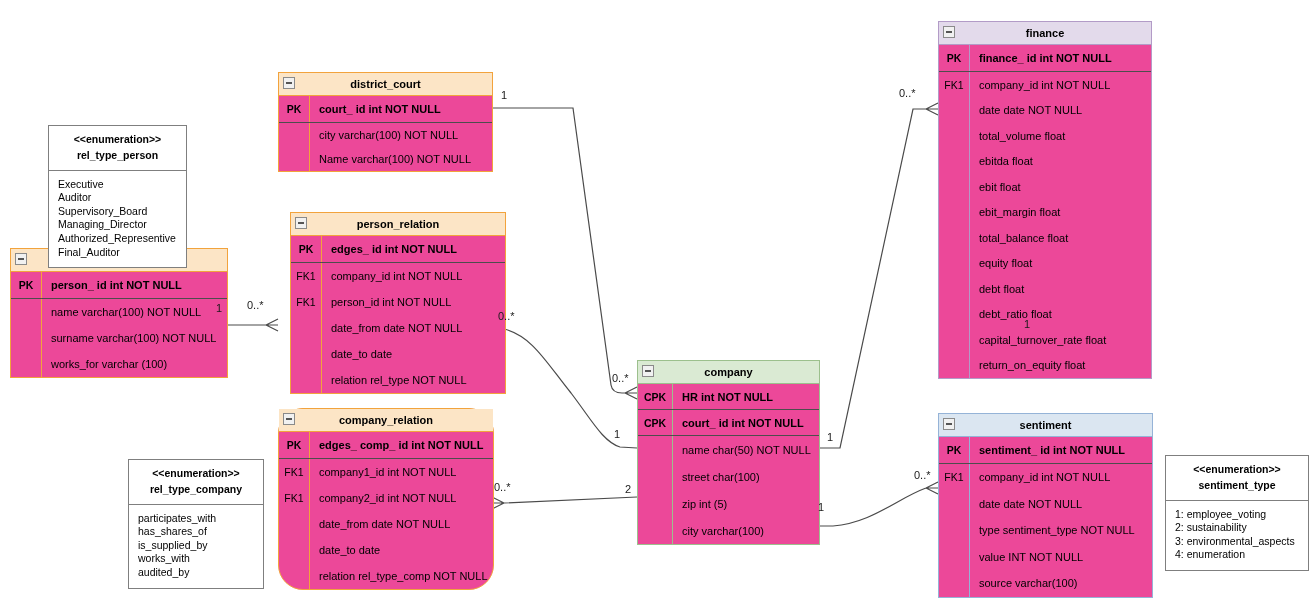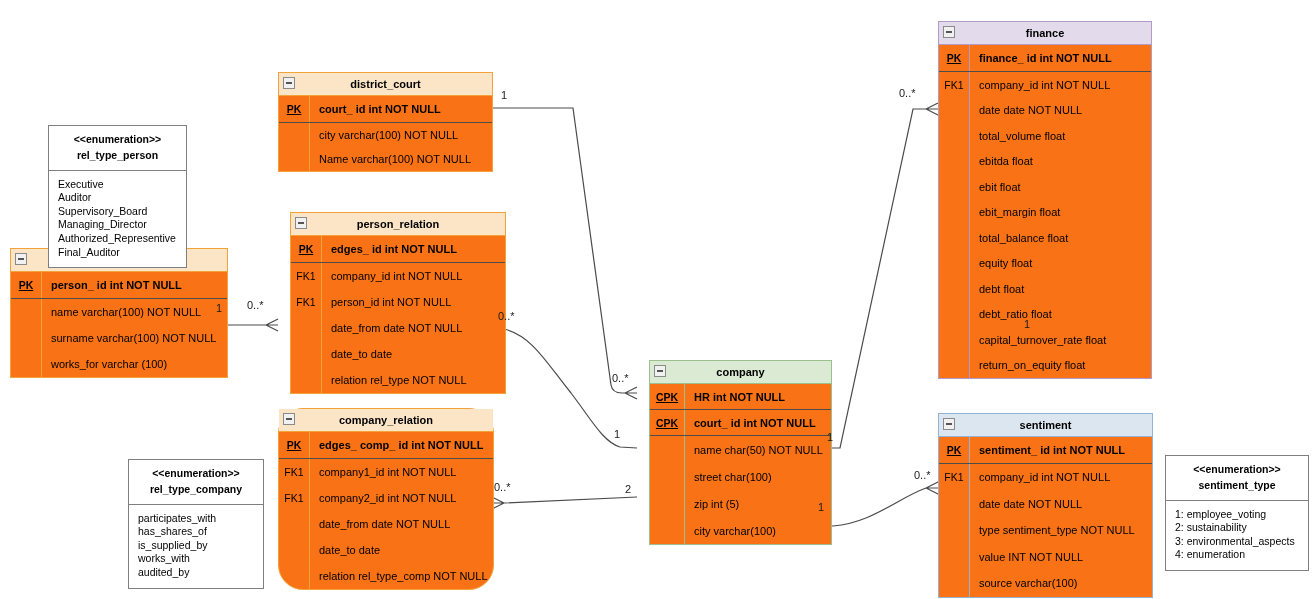--- a/index.html
+++ b/index.html
@@ -3,38 +3,38 @@
 <meta charset="utf-8">
 <style>
   html,body{margin:0;padding:0;}
   body{
     width:1314px;height:599px;position:relative;background:#ffffff;
     font-family:"Liberation Sans",sans-serif;color:#000;overflow:hidden;
   }
   svg.wires{position:absolute;left:0;top:0;z-index:0;}
 
   
-  .table{position:absolute;z-index:1;background:#f97316;border:1.3px solid #999;font-size:11px;}
+  .table{position:absolute;z-index:1;background:#ec4899;border:1.3px solid #999;font-size:11px;}
   .t-header{height:22px;display:flex;align-items:center;justify-content:center;
             font-weight:bold;border-bottom:1px solid;position:relative;}
   .collapse{position:absolute;left:4px;top:4px;width:12px;height:12px;background:#f1f1f1;
             border:1px solid #8a8a8a;display:flex;align-items:center;justify-content:center;box-sizing:border-box;}
   .minus{width:6px;height:2px;background:#555;}
   .t-row{display:flex;align-items:center;}
   .gutter{flex:0 0 30px;align-self:stretch;display:flex;align-items:center;justify-content:center;
           border-right:1px solid;font-size:10.5px;}
   .cell{padding-left:9px;white-space:nowrap;}
   .key{border-bottom:1.4px solid #4d4d4d;}
-  .key .gutter{font-weight:bold;text-decoration:underline;}
+  .key .gutter{font-weight:bold;}
   .key .cell{font-weight:bold;}
 
   .orange{border-color:#F2A33C;}
   .orange .t-header{background:#FCE5C6;border-bottom-color:#F2A33C;}
   .orange .gutter{border-right-color:#F2A33C;}
-  .green{border-color:#9CC08D;margin-left:12px;}
+  .green{border-color:#9CC08D;}
   .green .t-header{background:#DAEAD3;border-bottom-color:#9CC08D;}
   .green .gutter{border-right-color:#9CC08D;}
   .purple{border-color:#B29BC7;}
   .purple .t-header{background:#E3DAEB;border-bottom-color:#B29BC7;}
   .purple .gutter{border-right-color:#B29BC7;}
   .blue{border-color:#95B3D7;}
   .blue .t-header{background:#DBE6F1;border-bottom-color:#95B3D7;}
   .blue .gutter{border-right-color:#95B3D7;}
 
   .t-district .t-row{height:24px}  .t-district .t-row.key{height:26px}

